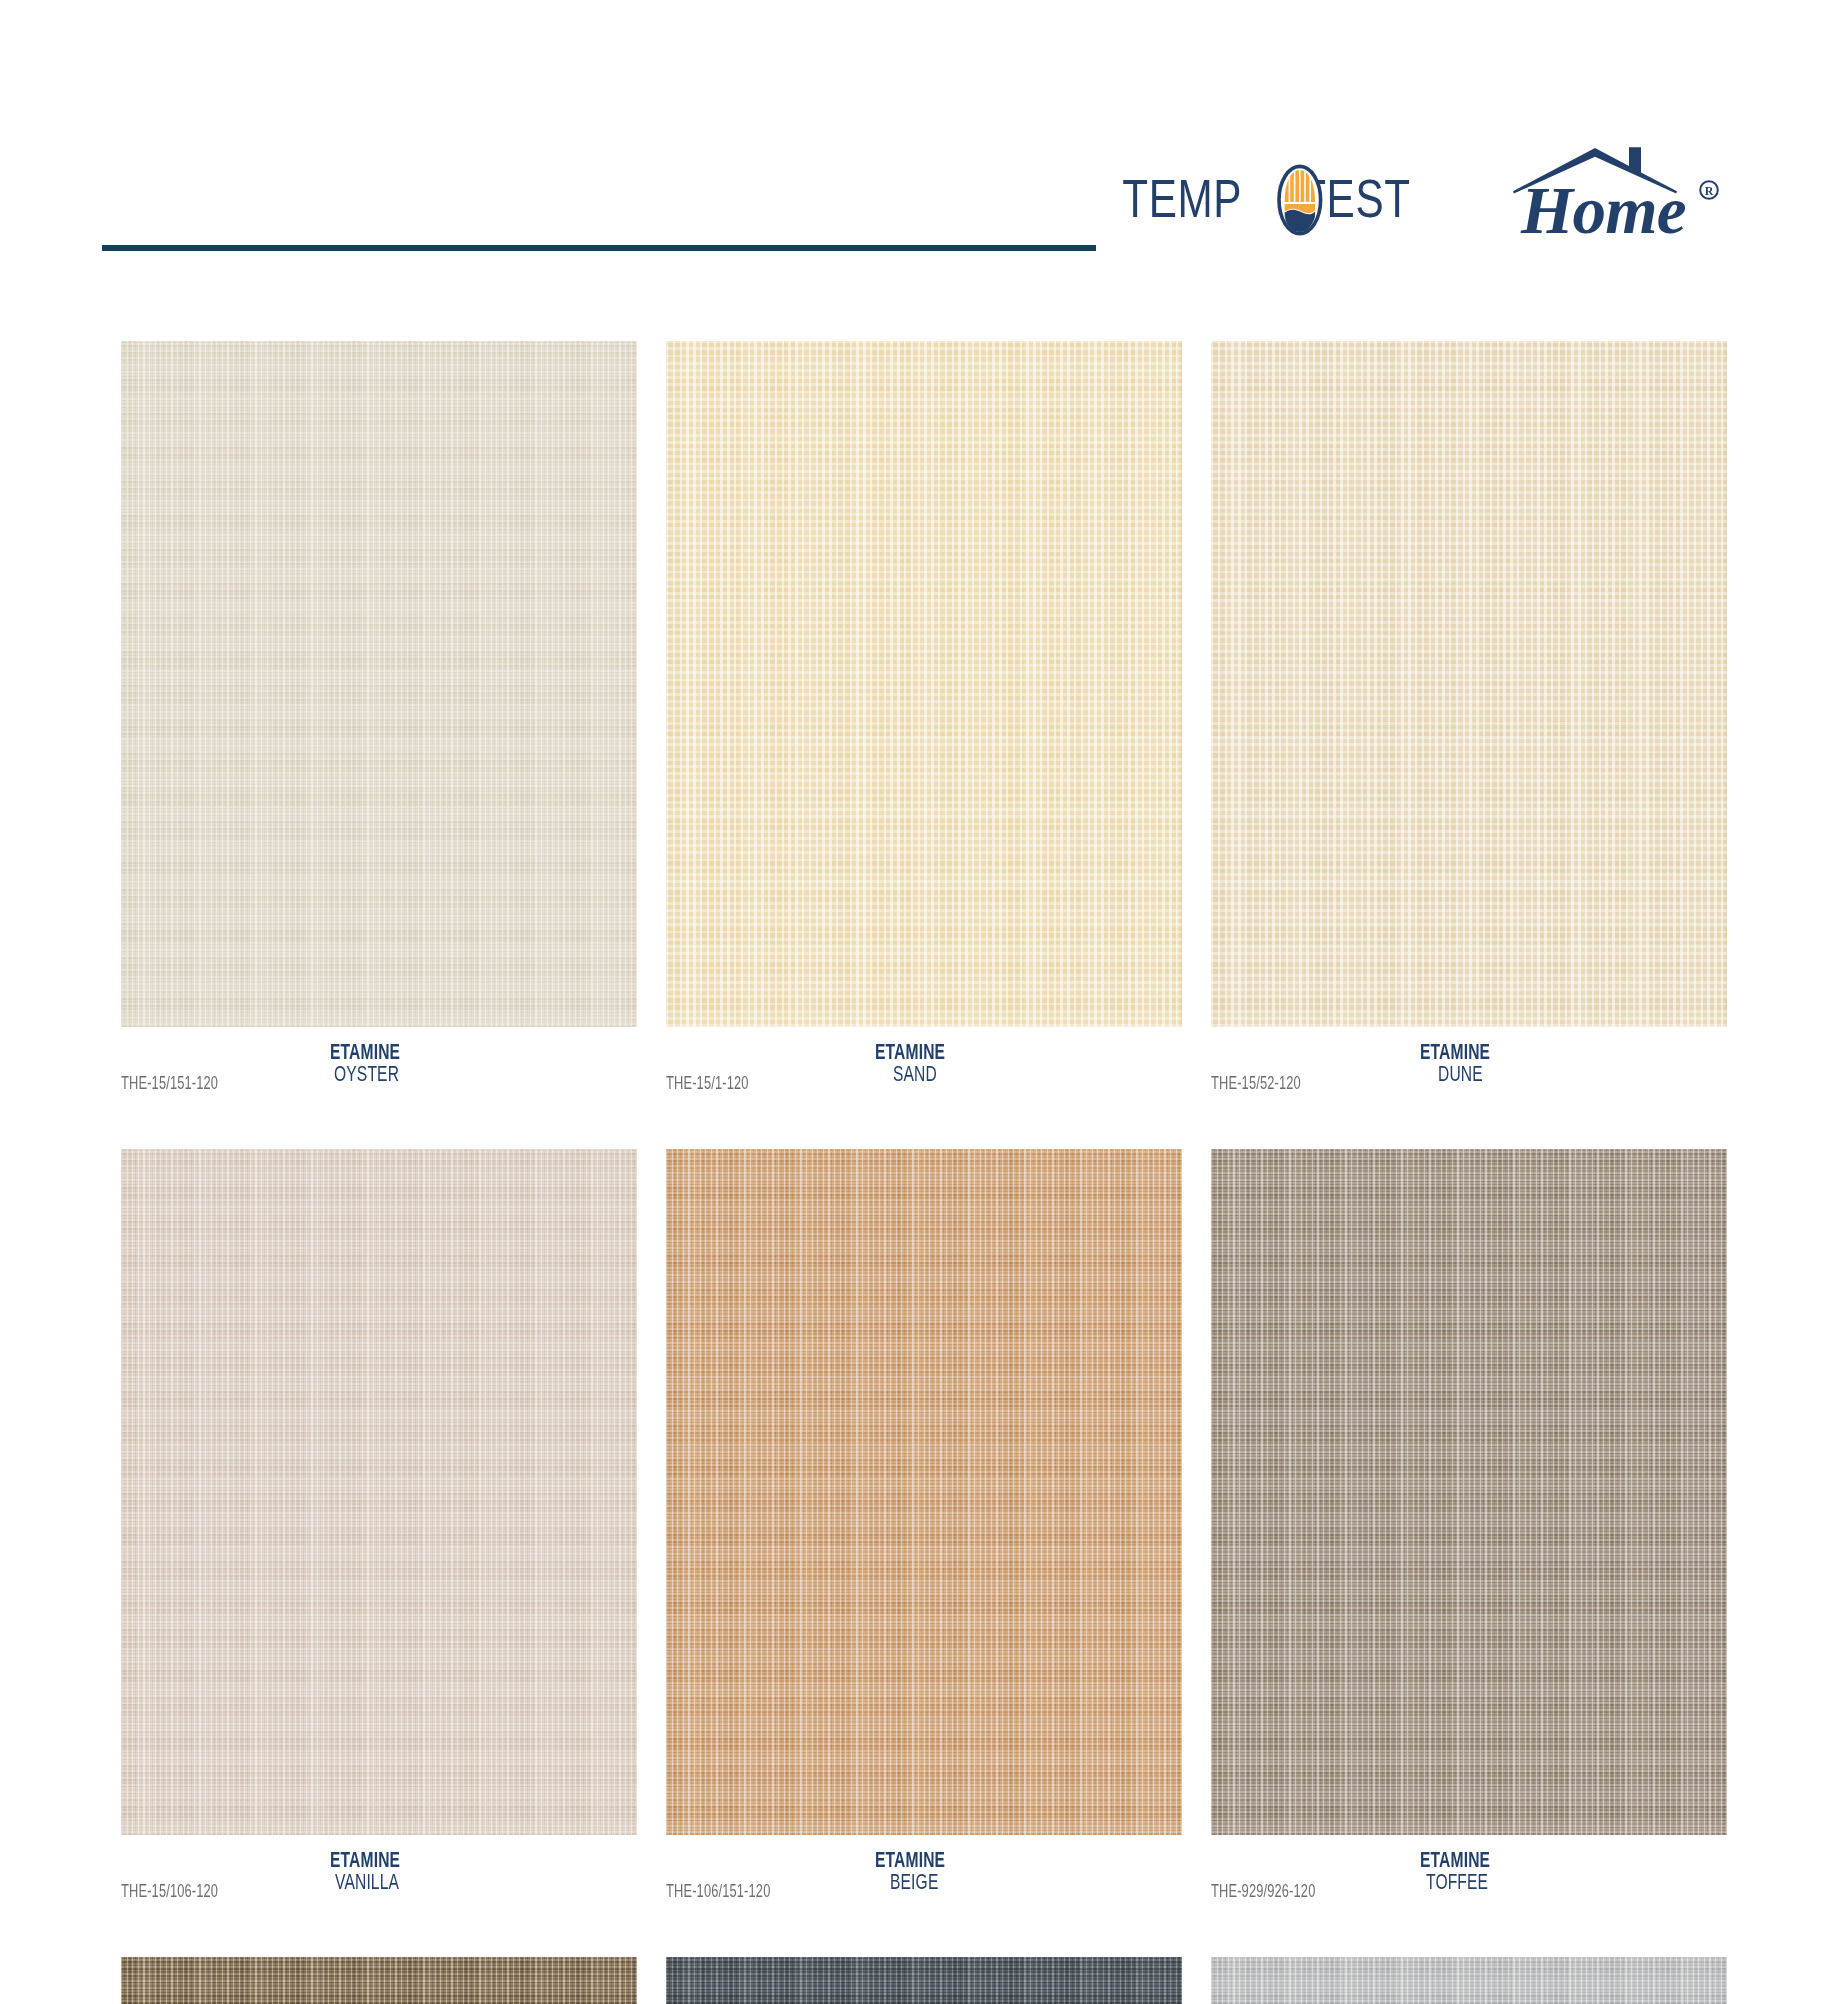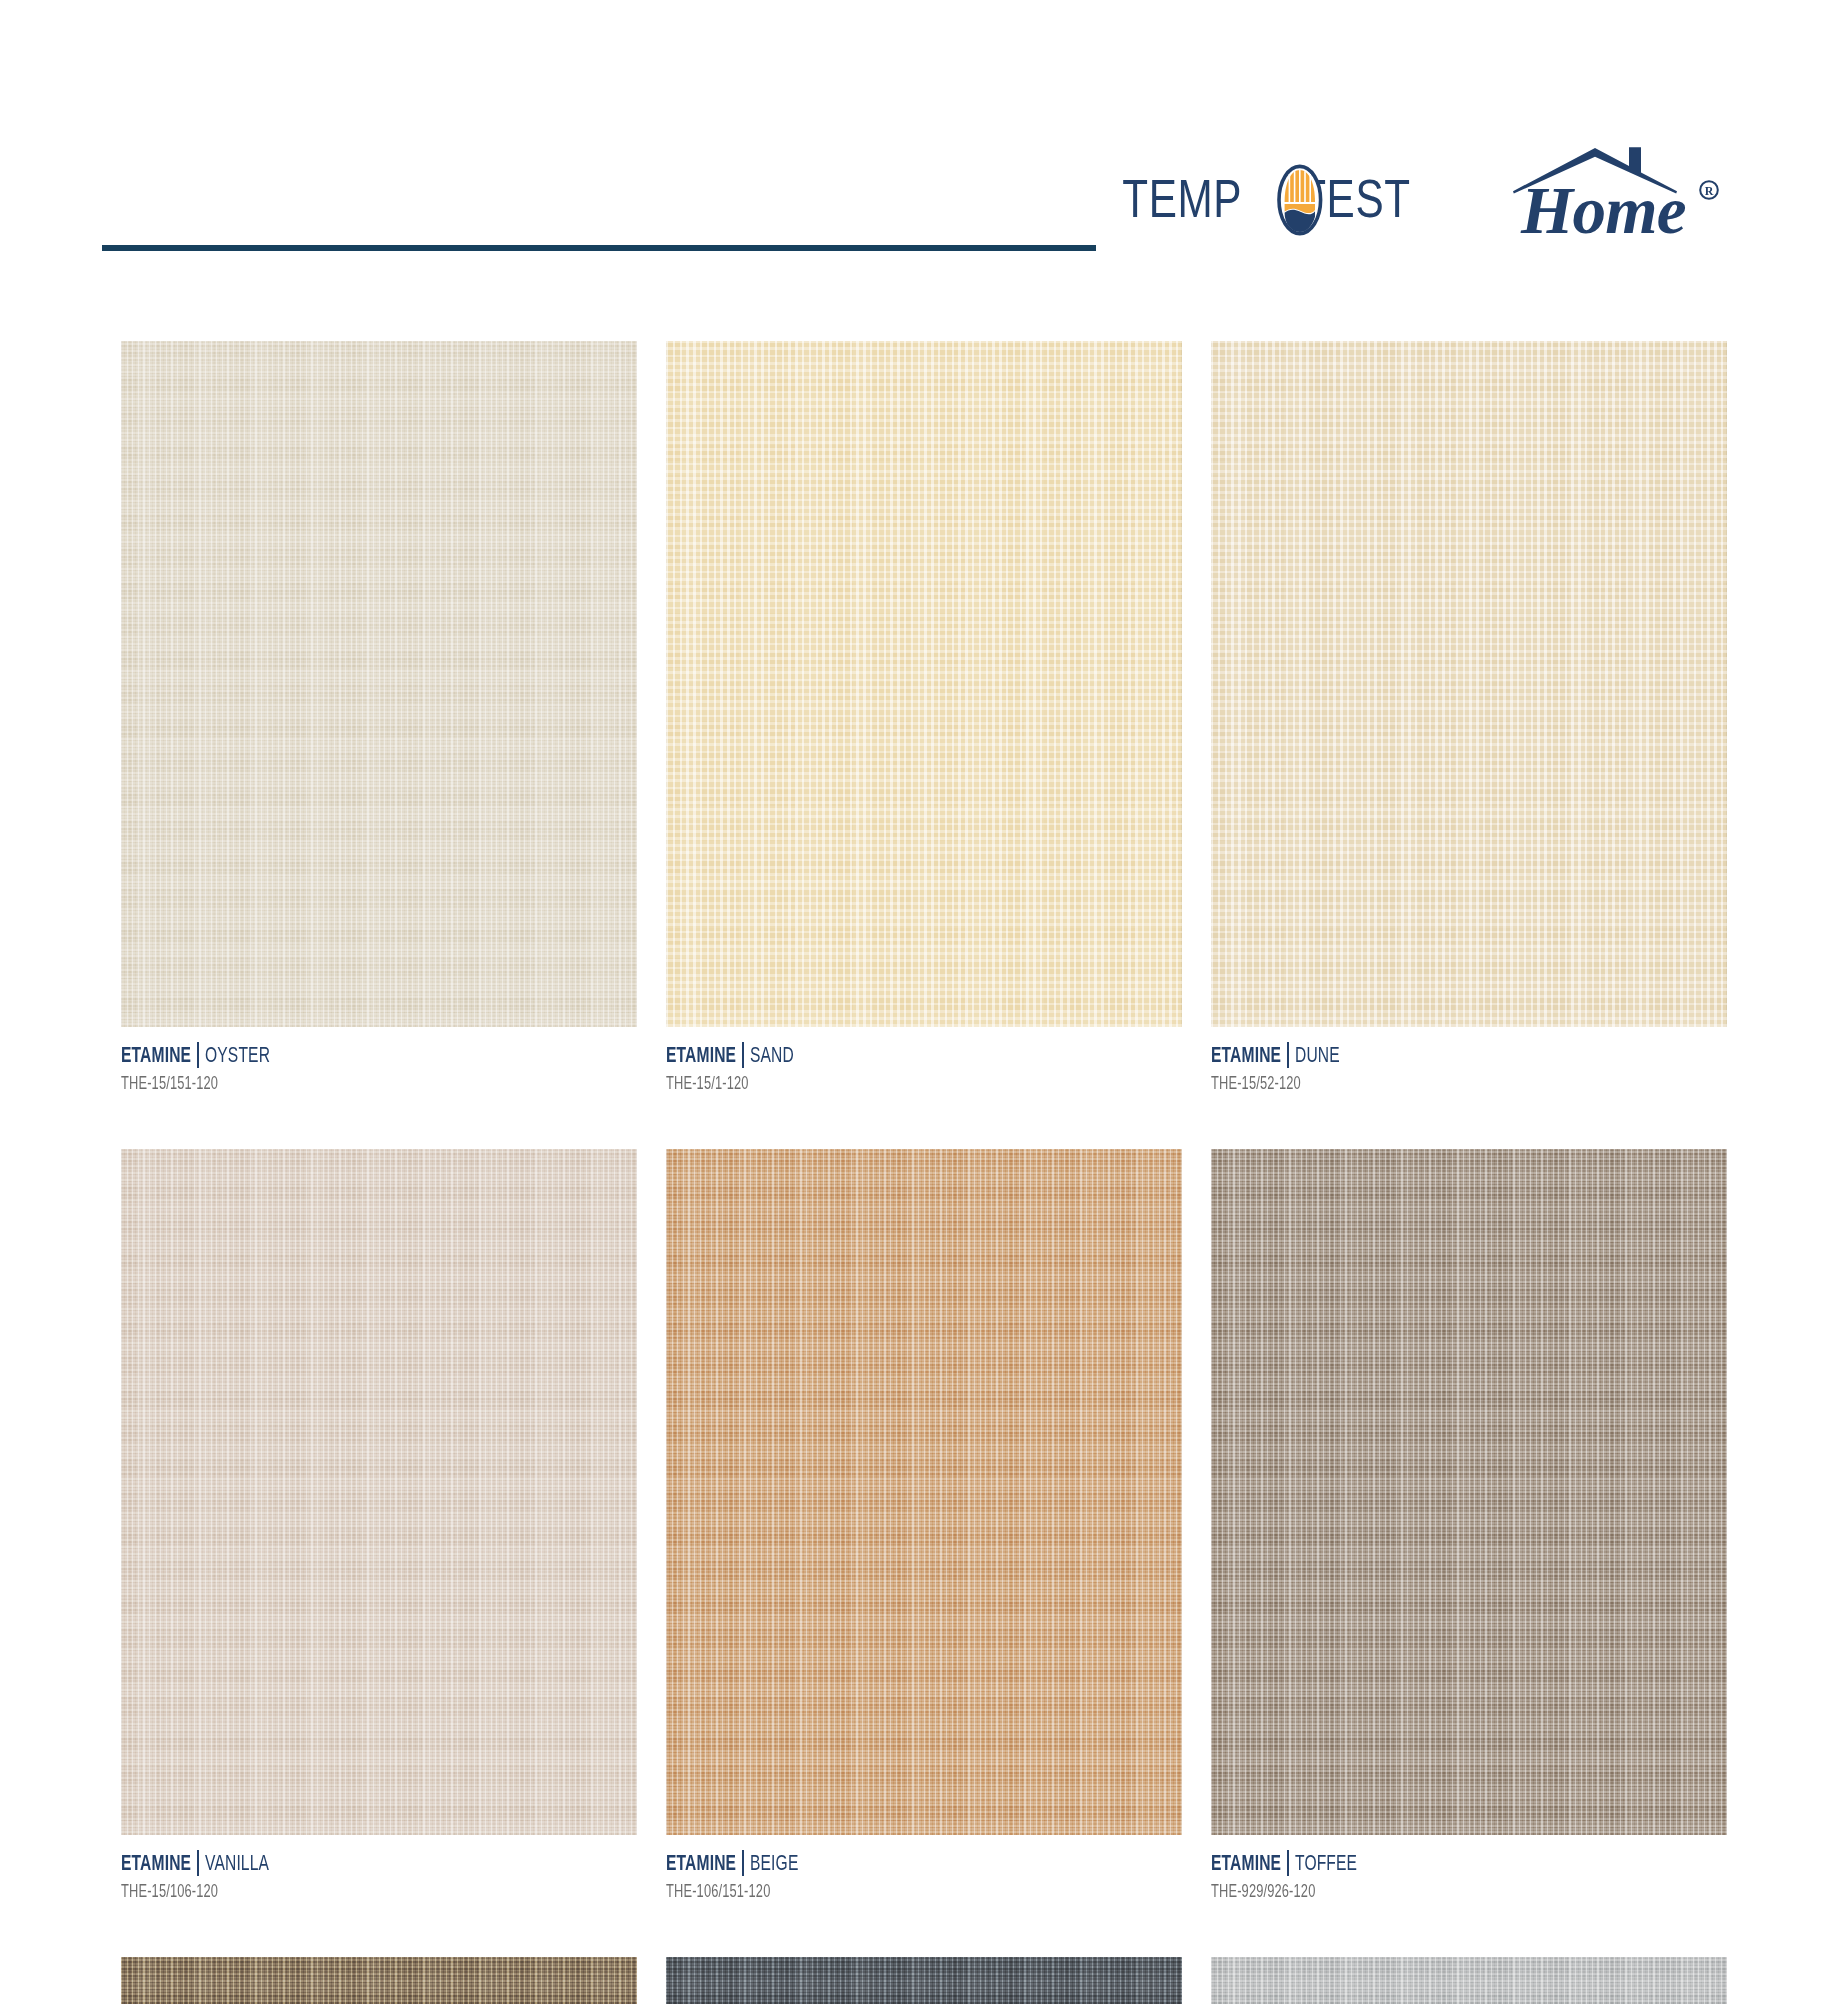--- a/index.html
+++ b/index.html
@@ -141,23 +141,24 @@
 
   
   .label {
     position: absolute;
     left: 0;
     top: 700px;
     width: 516px;
   }
   .label-line {
     display: flex;
-    align-items: flex-end;
+    align-items: center;
     height: 25px;
     white-space: nowrap;
+    flex-direction: column;
   }
   .collection {
     font-family: "Liberation Sans Narrow", "Liberation Sans", sans-serif;
     font-weight: 700;
     font-size: 21.7px;
     letter-spacing: 0.2px;
     color: #23406a;
     transform: scaleX(0.72);
     transform-origin: left center;
     line-height: 1;

